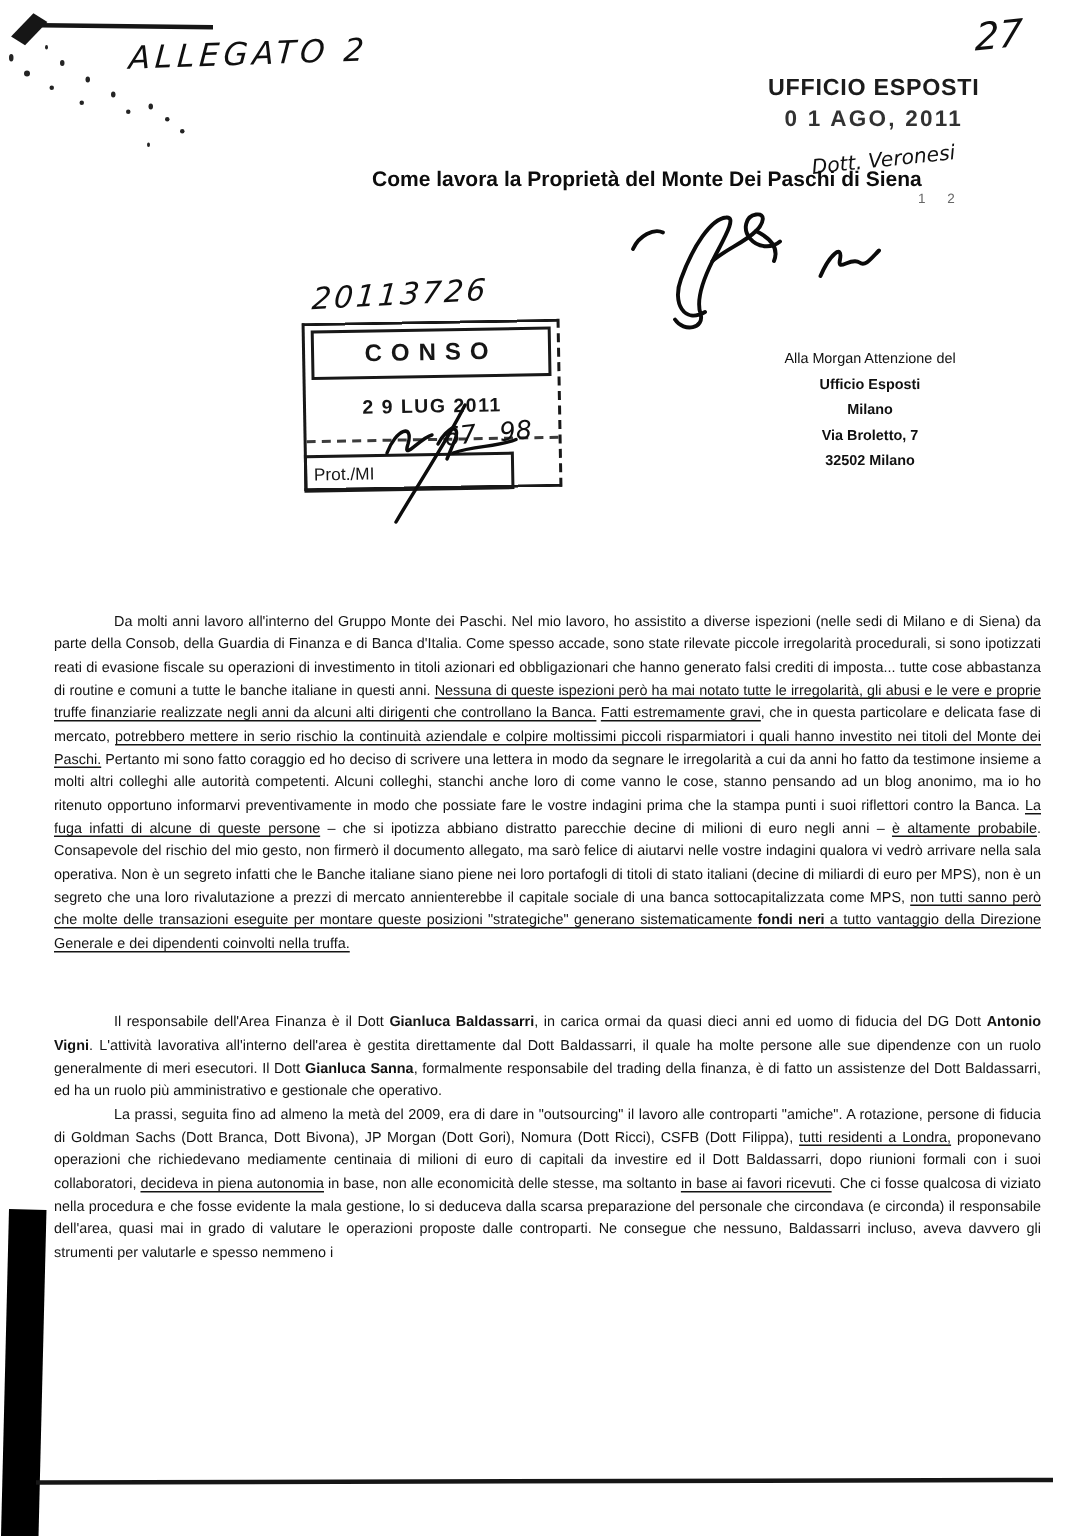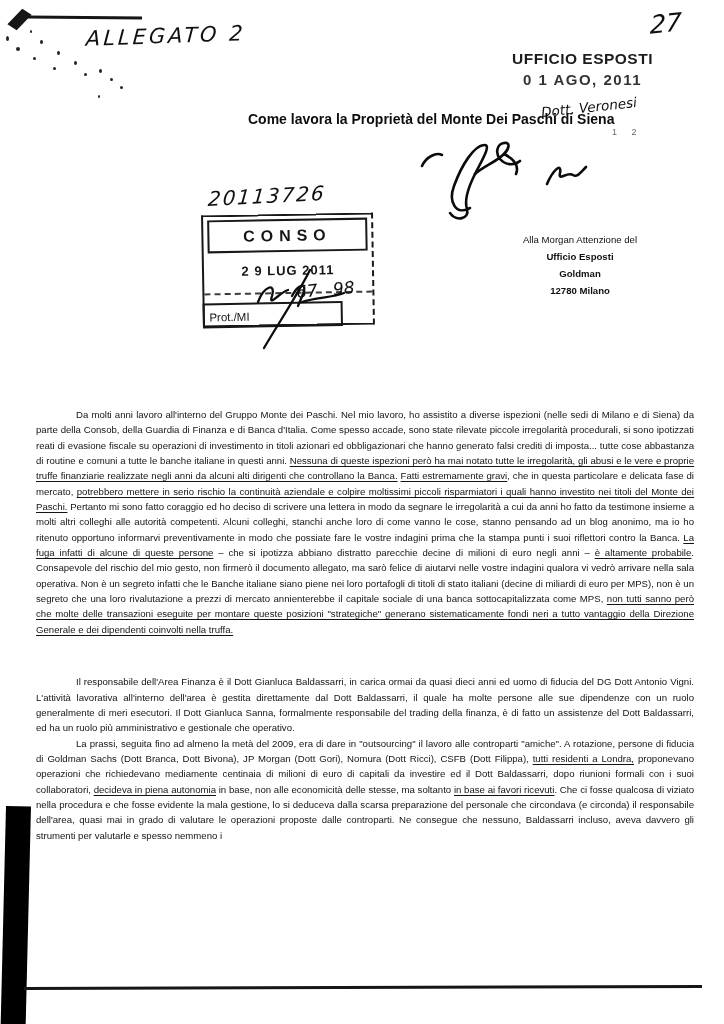--- a/index.html
+++ b/index.html
@@ -38,21 +38,21 @@
   
   .recipient{position:absolute;left:470px;top:231px;width:220px;text-align:center;
     font-size:9.6px;line-height:17px;color:#101010;}
   .recipient .bold{font-weight:bold;}
   .recipient div{white-space:nowrap;}
   
   .body-text{position:absolute;left:36px;top:407px;width:658px;}
   .bp{margin:0;font-size:9.6px;line-height:15.35px;text-align:justify;text-indent:40px;color:#141414;}
   .bp + .bp.gap{margin-top:37px;}
   .bp .u{text-decoration:underline;text-underline-offset:2px;text-decoration-thickness:1px;}
-  .bp .b{font-weight:normal;}
+  .bp .b{font-weight:bold;}
   svg{position:absolute;overflow:visible;}
 </style>
 </head>
 <body>
 
 <div id="page">
 
   <div class="art" style="left:28px;top:16px;width:114px;height:2.5px;transform:rotate(.6deg);"></div>
   <div class="art" style="left:14px;top:9px;width:11px;height:21px;transform:rotate(32deg) skewX(-12deg);"></div>
   <div class="speck" style="left:6px;top:36px;width:3px;height:5px;"></div>
@@ -106,22 +106,23 @@
       <path d="M46,30 C52,18 62,16 57,28 L52,40"></path>
       <path d="M56,36 C70,31 86,32 98,27"></path>
     </g>
   </svg>
   <div class="prot-digit" style="left:296px;top:281px;transform:rotate(-6deg);">67</div>
   <div class="prot-digit" style="left:333px;top:278px;transform:rotate(-5deg);">98</div>
 
   <div class="recipient">
     <div>Alla Morgan Attenzione del</div>
     <div class="bold">Ufficio Esposti</div>
-    <div class="bold">Goldman</div>
-    <div class="bold">12780 Milano</div>
+    <div class="bold">Milano</div>
+    <div class="bold">Via Broletto, 7</div>
+    <div class="bold">32502 Milano</div>
   </div>
 
   <div class="body-text">
     <p class="bp"><span>Da molti anni lavoro all'interno del Gruppo Monte dei Paschi. Nel mio lavoro, ho assistito a diverse ispezioni (nelle sedi di Milano e di Siena) da parte della Consob, della Guardia di Finanza e di Banca d'Italia. Come spesso accade, sono state rilevate piccole irregolarità procedurali, si sono ipotizzati reati di evasione fiscale su operazioni di investimento in titoli azionari ed obbligazionari che hanno generato falsi crediti di imposta... tutte cose abbastanza di routine e comuni a tutte le banche italiane in questi anni. </span><span class="u">Nessuna di queste ispezioni però ha mai notato tutte le irregolarità, gli abusi e le vere e proprie truffe finanziarie realizzate negli anni da alcuni alti dirigenti che controllano la Banca.</span><span> </span><span class="u">Fatti estremamente gravi</span><span>, che in questa particolare e delicata fase di mercato, </span><span class="u">potrebbero mettere in serio rischio la continuità aziendale e colpire moltissimi piccoli risparmiatori i quali hanno investito nei titoli del Monte dei Paschi.</span><span> Pertanto mi sono fatto coraggio ed ho deciso di scrivere una lettera in modo da segnare le irregolarità a cui da anni ho fatto da testimone insieme a molti altri colleghi alle autorità competenti. Alcuni colleghi, stanchi anche loro di come vanno le cose, stanno pensando ad un blog anonimo, ma io ho ritenuto opportuno informarvi preventivamente in modo che possiate fare le vostre indagini prima che la stampa punti i suoi riflettori contro la Banca. </span><span class="u">La fuga infatti di alcune di queste persone</span><span> – che si ipotizza abbiano distratto parecchie decine di milioni di euro negli anni – </span><span class="u">è altamente probabile</span><span>. Consapevole del rischio del mio gesto, non firmerò il documento allegato, ma sarò felice di aiutarvi nelle vostre indagini qualora vi vedrò arrivare nella sala operativa. Non è un segreto infatti che le Banche italiane siano piene nei loro portafogli di titoli di stato italiani (decine di miliardi di euro per MPS), non è un segreto che una loro rivalutazione a prezzi di mercato annienterebbe il capitale sociale di una banca sottocapitalizzata come MPS, </span><span class="u">non tutti sanno però che molte delle transazioni eseguite per montare queste posizioni "strategiche" generano sistematicamente </span><span class="u b">fondi neri</span><span class="u"> a tutto vantaggio della Direzione Generale e dei dipendenti coinvolti nella truffa.</span></p>
     <p class="bp gap"><span>Il responsabile dell'Area Finanza è il Dott </span><span class="b">Gianluca Baldassarri</span><span>, in carica ormai da quasi dieci anni ed uomo di fiducia del DG Dott </span><span class="b">Antonio Vigni</span><span>. L'attività lavorativa all'interno dell'area è gestita direttamente dal Dott Baldassarri, il quale ha molte persone alle sue dipendenze con un ruolo generalmente di meri esecutori. Il Dott </span><span class="b">Gianluca Sanna</span><span>, formalmente responsabile del trading della finanza, è di fatto un assistenze del Dott Baldassarri, ed ha un ruolo più amministrativo e gestionale che operativo.</span></p>
     <p class="bp"><span>La prassi, seguita fino ad almeno la metà del 2009, era di dare in "outsourcing" il lavoro alle controparti "amiche". A rotazione, persone di fiducia di Goldman Sachs (Dott Branca, Dott Bivona), JP Morgan (Dott Gori), Nomura (Dott Ricci), CSFB (Dott Filippa), </span><span class="u">tutti residenti a Londra,</span><span> proponevano operazioni che richiedevano mediamente centinaia di milioni di euro di capitali da investire ed il Dott Baldassarri, dopo riunioni formali con i suoi collaboratori, </span><span class="u">decideva in piena autonomia</span><span> in base, non alle economicità delle stesse, ma soltanto </span><span class="u">in base ai favori ricevuti</span><span>. Che ci fosse qualcosa di viziato nella procedura e che fosse evidente la mala gestione, lo si deduceva dalla scarsa preparazione del personale che circondava (e circonda) il responsabile dell'area, quasi mai in grado di valutare le operazioni proposte dalle controparti. Ne consegue che nessuno, Baldassarri incluso, aveva davvero gli strumenti per valutarle e spesso nemmeno i</span></p>
   </div>
 
   <div class="art" style="left:6px;top:806px;width:25px;height:230px;background:#000;transform:rotate(1.4deg);transform-origin:top left;"></div>
   <div class="art" style="left:24px;top:986px;width:678px;height:2.5px;transform:rotate(-.15deg);"></div>

